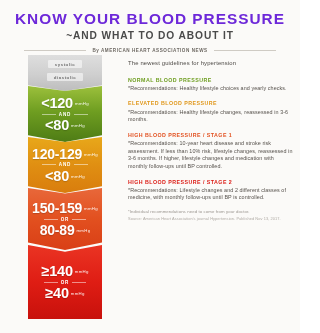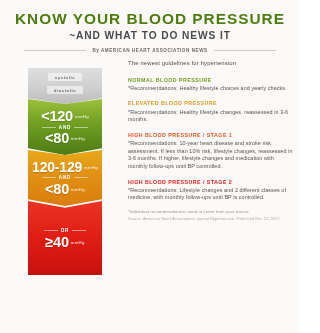--- a/index.html
+++ b/index.html
@@ -20,21 +20,21 @@
 
   
   .header{
     padding-top:11px;
     text-align:center;
   }
   .title{
     font-size:15.4px;
     font-weight:bold;
     letter-spacing:1.0px;
-    color:#4d7c0f;
+    color:#6d28d9;
     line-height:1.05;
     white-space:nowrap;
   }
   .subtitle{
     margin-top:3px;
     font-size:10.2px;
     font-weight:bold;
     letter-spacing:0.9px;
     color:#4a4a4a;
     white-space:nowrap;
@@ -64,21 +64,20 @@
   .body{
     position:absolute;
     top:55px;left:0;
     width:300px;height:278px;
     display:flex;
   }
   .gauge-col{
     width:122px;
     position:relative;
     flex:0 0 122px;
-    margin-top:13px;
   }
   .text-col{
     flex:1 1 auto;
     padding:3px 6px 0 4px;
     position:relative;
   }
 
   
   .gauge{
     position:absolute;
@@ -202,21 +201,21 @@
   .foot .f1{font-size:4.3px;line-height:1.4;letter-spacing:0.1px;}
   .foot .f2{font-size:3.9px;line-height:1.45;letter-spacing:0.08px;color:#b0aba5;margin-top:1px;}
 </style>
 </head>
 <body>
 
 <div class="page">
 
   <div class="header">
     <div class="title">KNOW YOUR BLOOD PRESSURE</div>
-    <div class="subtitle">~AND WHAT TO DO NEWS IT</div>
+    <div class="subtitle">~AND WHAT TO DO ABOUT IT</div>
     <div class="byline-wrap">
       <span class="rule"></span>
       <span class="byline">By AMERICAN HEART ASSOCIATION NEWS</span>
       <span class="rule"></span>
     </div>
   </div>
 
   <div class="body">
 
     <div class="gauge-col">
@@ -252,22 +251,41 @@
             <span class="ln"></span>
             <span class="w">AND</span>
             <span class="ln"></span>
           </div>
           <div class="readrow">
             <span class="num">&lt;80</span>
             <span class="unit">mmHg</span>
           </div>
         </div>
 
+        <div class="band b3">
+          <div class="readrow">
+            <span class="num sm">150-159</span>
+            <span class="unit">mmHg</span>
+          </div>
+          <div class="conj">
+            <span class="ln"></span>
+            <span class="w">OR</span>
+            <span class="ln"></span>
+          </div>
+          <div class="readrow">
+            <span class="num sm">80-89</span>
+            <span class="unit">mmHg</span>
+          </div>
+        </div>
 
         <div class="band b4">
+          <div class="readrow">
+            <span class="num">≥140</span>
+            <span class="unit">mmHg</span>
+          </div>
           <div class="conj">
             <span class="ln"></span>
             <span class="w">OR</span>
             <span class="ln"></span>
           </div>
           <div class="readrow">
             <span class="num">≥40</span>
             <span class="unit">mmHg</span>
           </div>
         </div>

